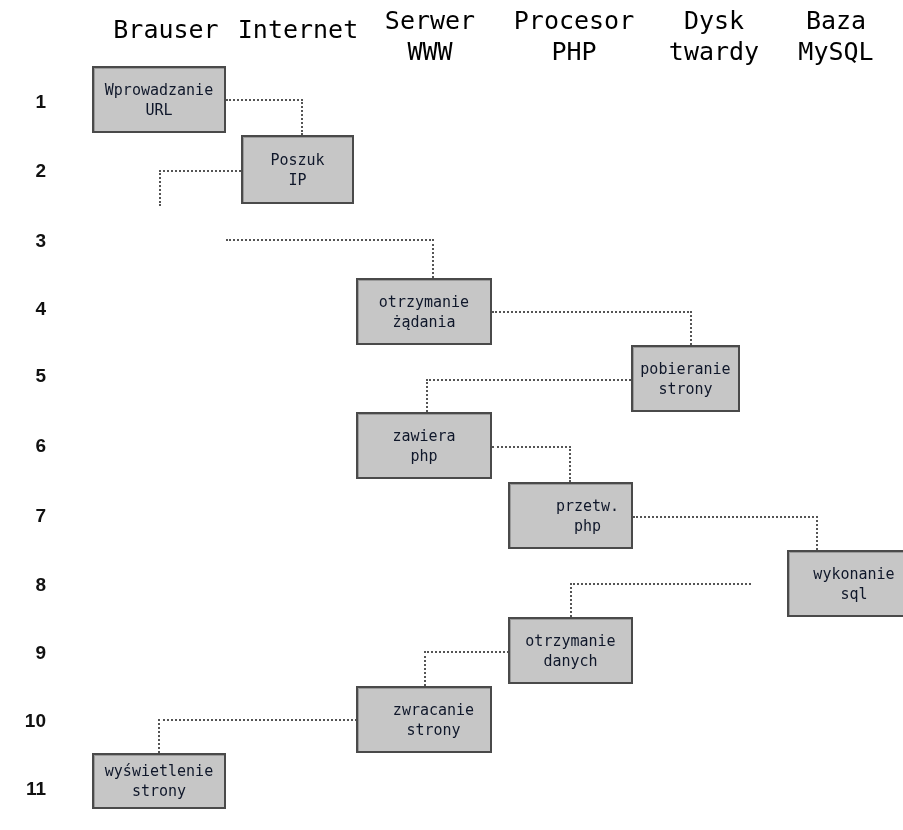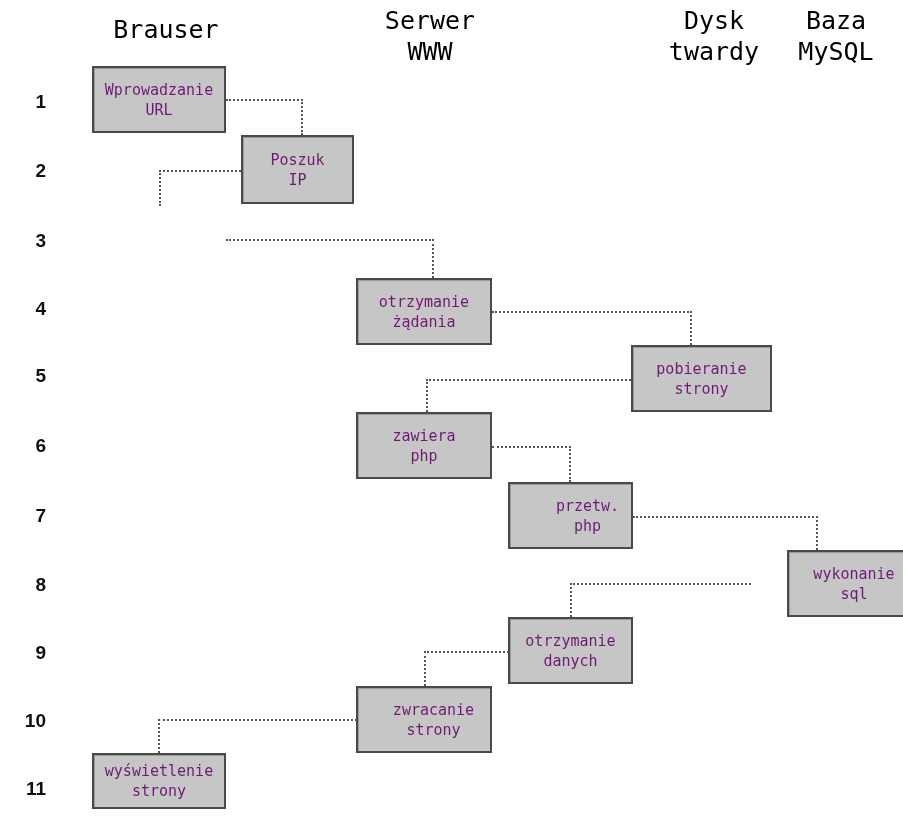--- a/index.html
+++ b/index.html
@@ -48,21 +48,21 @@
     background: #c6c6c6;
     border: 2px solid #4a4a4a;
     box-shadow: 1px 1px 0 0 #9a9a9a inset;
     display: flex;
     align-items: center;
     justify-content: center;
     text-align: center;
     font-family: "DejaVu Sans Mono", "Liberation Mono", monospace;
     font-size: 15px;
     line-height: 20px;
-    color: #701a75;
+    color: #0f172a;
     white-space: pre-line;
     padding: 0 2px;
   }
 
   
   .conn-h {
     position: absolute;
     height: 0;
     border-top: 2px dotted #555555;
   }
@@ -71,22 +71,25 @@
     width: 0;
     border-left: 2px dotted #555555;
   }
 </style>
 </head>
 <body>
 
 <div id="stage">
 
   <div class="col-header" style="left:96px;  top:14px; width:140px;">Brauser</div>
+  <div class="col-header" style="left:228px; top:14px; width:140px;">Internet</div>
   <div class="col-header" style="left:360px; top:5px;  width:140px;">Serwer
 WWW</div>
+  <div class="col-header" style="left:500px; top:5px;  width:148px;">Procesor
+PHP</div>
   <div class="col-header" style="left:650px; top:5px;  width:128px;">Dysk
 twardy</div>
   <div class="col-header" style="left:776px; top:5px;  width:120px;">Baza
 MySQL</div>
 
   <div class="row-num" style="left:0px; top:92px;">1</div>
   <div class="row-num" style="left:0px; top:161px;">2</div>
   <div class="row-num" style="left:0px; top:231px;">3</div>
   <div class="row-num" style="left:0px; top:299px;">4</div>
   <div class="row-num" style="left:0px; top:366px;">5</div>
@@ -126,21 +129,21 @@
 
   <div class="conn-h" style="left:158px; top:719px; width:199px;"></div>
   <div class="conn-v" style="left:158px; top:719px; height:34px;"></div>
 
   <div class="node" style="left:92px;  top:66px;  width:134px; height:67px;">Wprowadzanie
 URL</div>
   <div class="node" style="left:241px; top:135px; width:113px; height:69px;">Poszuk
 IP</div>
   <div class="node" style="left:356px; top:278px; width:136px; height:67px;">otrzymanie
 żądania</div>
-  <div class="node" style="left:631px; top:345px; width:141px; height:67px;">pobieranie
+  <div class="node" style="left:631px; top:345px; width:109px; height:67px;">pobieranie
 strony</div>
   <div class="node" style="left:356px; top:412px; width:136px; height:67px;">zawiera
 php</div>
   <div class="node" style="left:508px; top:482px; width:125px; height:67px;padding-left:36px;">przetw.
 php</div>
   <div class="node" style="left:750px; top:550px; width:134px; height:67px;margin-left:37px;">wykonanie
 sql</div>
   <div class="node" style="left:508px; top:617px; width:125px; height:67px;">otrzymanie
 danych</div>
   <div class="node" style="left:356px; top:686px; width:136px; height:67px;padding-left:21px;">zwracanie

